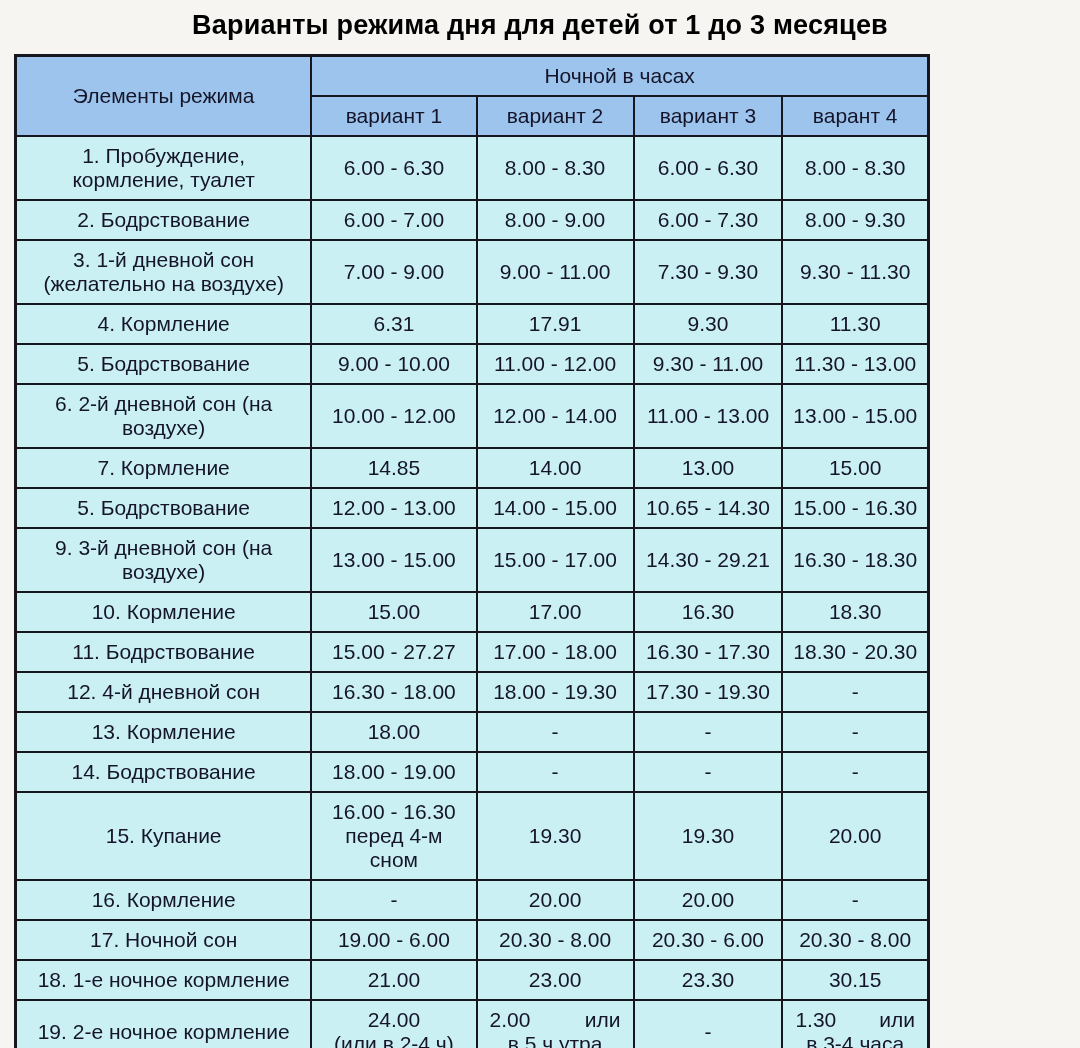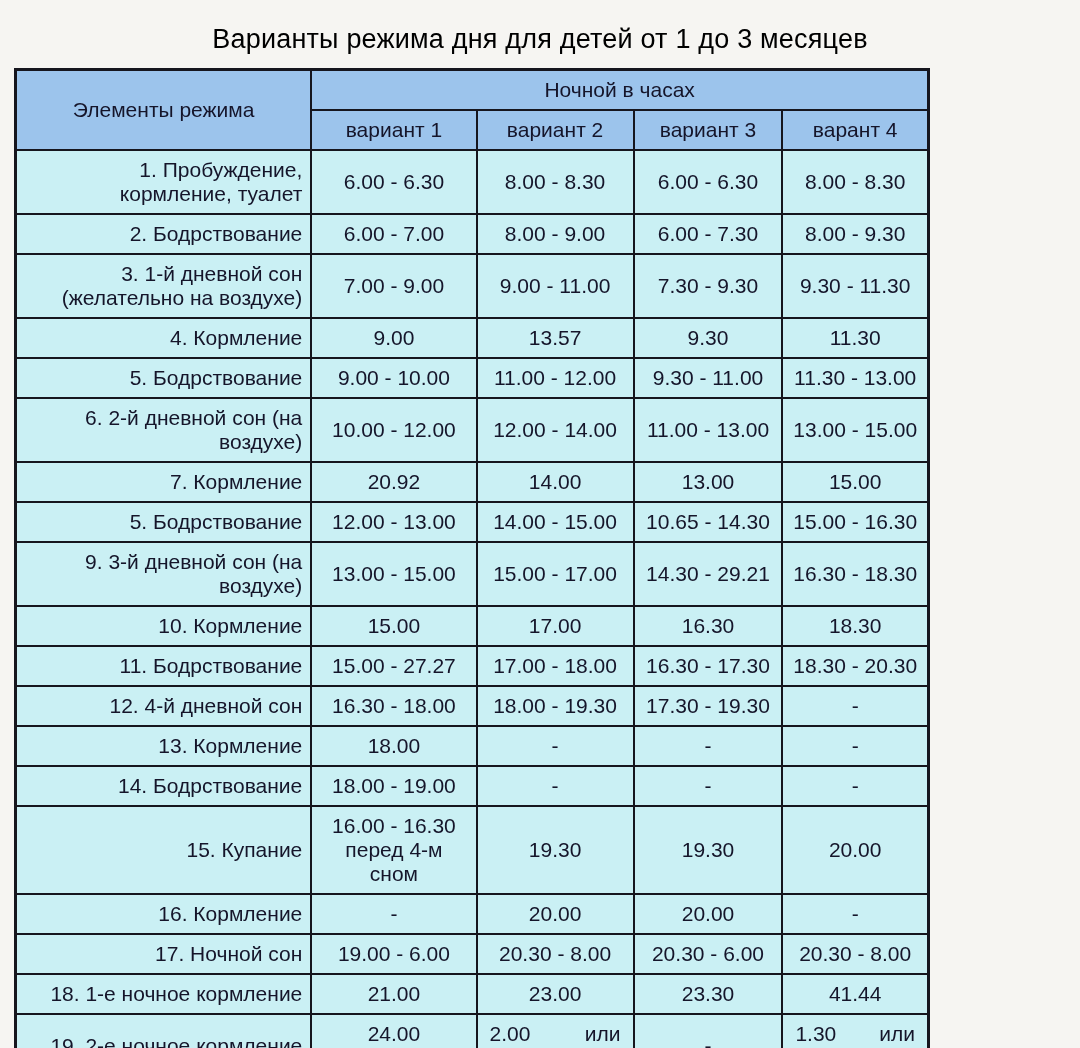--- a/index.html
+++ b/index.html
@@ -17,23 +17,23 @@
     width: 1080px;
     height: 1048px;
     background: var(--page-bg);
     font-family: "Liberation Sans", "DejaVu Sans", sans-serif;
     color: var(--text);
     overflow: hidden;
   }
   .page-title {
     text-align: center;
     font-size: 27px;
-    font-weight: normal;
+    font-weight: bold;
     color: var(--title-color);
-    margin: 24px 0 13px 0;
+    margin: 10px 0 13px 0;
     letter-spacing: 0.2px;
   }
   table.schedule {
     border-collapse: collapse;
     table-layout: fixed;
     width: 916px;
     margin-left: 14px;
     background: var(--cell-bg);
   }
   table.schedule th,
@@ -47,21 +47,21 @@
   table.schedule { border: 3px solid var(--border); }
   thead th {
     background: var(--header-bg);
     font-weight: normal;
     text-align: center;
     font-size: 22px;
   }
   th.corner-cell { font-size: 22px; }
   tbody td { background: var(--cell-bg); }
   td.label-cell {
-    text-align: right;
+    text-align: center;
     padding-left: 14px;
     padding-right: 6px;
   }
   td.time-cell { text-align: center; }
   .split-line {
     display: flex;
     justify-content: space-between;
     padding: 0 4px;
   }
 </style>
@@ -107,42 +107,42 @@
       </tr>
       <tr>
         <td class="label-cell">3. 1-й дневной сон (желательно на воздухе)</td>
         <td class="time-cell">7.00 - 9.00</td>
         <td class="time-cell">9.00 - 11.00</td>
         <td class="time-cell">7.30 - 9.30</td>
         <td class="time-cell">9.30 - 11.30</td>
       </tr>
       <tr>
         <td class="label-cell">4. Кормление</td>
-        <td class="time-cell">9.00</td>
-        <td class="time-cell">13.57</td>
+        <td class="time-cell">6.31</td>
+        <td class="time-cell">17.91</td>
         <td class="time-cell">9.30</td>
         <td class="time-cell">11.30</td>
       </tr>
       <tr>
         <td class="label-cell">5. Бодрствование</td>
         <td class="time-cell">9.00 - 10.00</td>
         <td class="time-cell">11.00 - 12.00</td>
         <td class="time-cell">9.30 - 11.00</td>
         <td class="time-cell">11.30 - 13.00</td>
       </tr>
       <tr>
         <td class="label-cell">6. 2-й дневной сон (на воздухе)</td>
         <td class="time-cell">10.00 - 12.00</td>
         <td class="time-cell">12.00 - 14.00</td>
         <td class="time-cell">11.00 - 13.00</td>
         <td class="time-cell">13.00 - 15.00</td>
       </tr>
       <tr>
         <td class="label-cell">7. Кормление</td>
-        <td class="time-cell">20.92</td>
+        <td class="time-cell">14.85</td>
         <td class="time-cell">14.00</td>
         <td class="time-cell">13.00</td>
         <td class="time-cell">15.00</td>
       </tr>
       <tr>
         <td class="label-cell">5. Бодрствование</td>
         <td class="time-cell">12.00 - 13.00</td>
         <td class="time-cell">14.00 - 15.00</td>
         <td class="time-cell">10.65 - 14.30</td>
         <td class="time-cell">15.00 - 16.30</td>
@@ -211,21 +211,21 @@
         <td class="time-cell">19.00 - 6.00</td>
         <td class="time-cell">20.30 - 8.00</td>
         <td class="time-cell">20.30 - 6.00</td>
         <td class="time-cell">20.30 - 8.00</td>
       </tr>
       <tr>
         <td class="label-cell">18. 1-е ночное кормление</td>
         <td class="time-cell">21.00</td>
         <td class="time-cell">23.00</td>
         <td class="time-cell">23.30</td>
-        <td class="time-cell">41.44</td>
+        <td class="time-cell">30.15</td>
       </tr>
       <tr>
         <td class="label-cell">19. 2-е ночное кормление</td>
         <td class="time-cell">
           <div>24.00</div>
           <div>(или в 2-4 ч)</div>
         </td>
         <td class="time-cell">
           <div class="split-line">
             <span>2.00</span>

